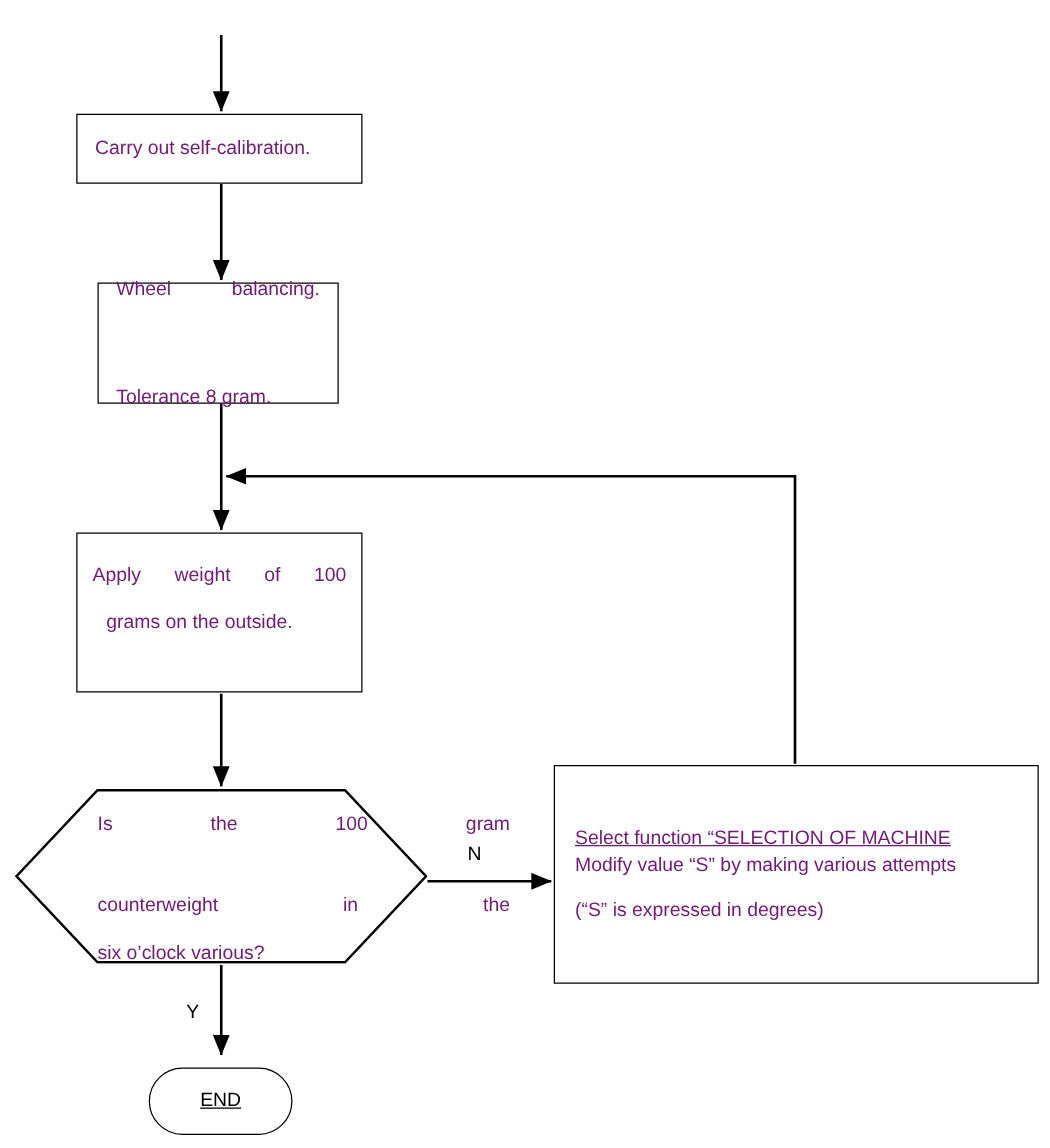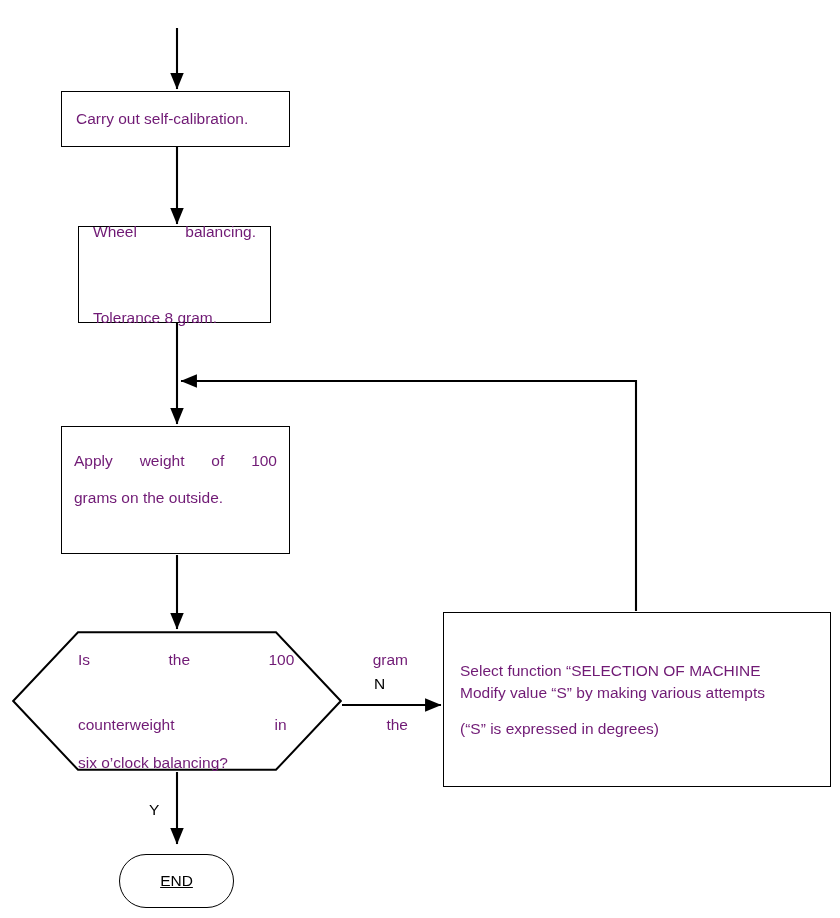--- a/index.html
+++ b/index.html
@@ -106,36 +106,36 @@
     <p class="left">Carry out self-calibration.</p>
   </div>
 
   <div class="node proc" style="left:78px; top:226px; width:193px; height:97px; padding:0 14px;gap:48px;">
     <p class="just" style="margin-bottom:22px;">Wheel balancing.</p>
     <p class="left">Tolerance 8 gram.</p>
   </div>
 
   <div class="node proc" style="left:61px; top:426px; width:229px; height:128px; padding:4px 12px;">
     <p class="just" style="margin-bottom:22px;">Apply weight of 100</p>
-    <p class="left" style="margin-bottom:22px;">grams on the outside.</p>
+    <p class="left" style="margin-bottom:22px;margin-left:11px;">grams on the outside.</p>
   </div>
 
   <div class="node hex" style="left:12px; top:631px; width:330px; height:160px;">
     <svg width="330" height="140" viewBox="0 0 330 140" style="position:absolute; left:0; top:0;">
       <polygon points="66,1.2 264,1.2 328.8,70 264,138.8 66,138.8 1.2,70" fill="#ffffff" stroke="#000000" stroke-width="2"></polygon>
     </svg>
     <div class="hexinner" style="padding:0 56px 0 66px;">
       <p class="just" style="margin-bottom:22px;">Is the 100 gram</p>
       <p class="just" style="margin-bottom:22px;margin-top:28px;">counterweight in the</p>
-      <p class="left">six o’clock balancing?</p>
+      <p class="left">six o’clock various?</p>
     </div>
   </div>
 
   <div class="node proc rightbox" style="left:443px; top:612px; width:388px; height:175px; padding:0 16px;">
-    <p class="left" style="margin-bottom:7px;">Select function “SELECTION OF MACHINE</p>
+    <p class="left" style="margin-bottom:7px;text-decoration:underline;">Select function “SELECTION OF MACHINE</p>
     <p class="left" style="margin-bottom:20px;">Modify value “S” by making various attempts</p>
     <p class="left">(“S” is expressed in degrees)</p>
   </div>
 
   <div class="node terminator" style="left:119px; top:854px; width:115px; height:54px;text-decoration:underline;">
     <span>END</span>
   </div>
 
   <span class="edge-label" style="left:374px; top:675px;">N</span>
   <span class="edge-label" style="left:149px; top:801px;">Y</span>

